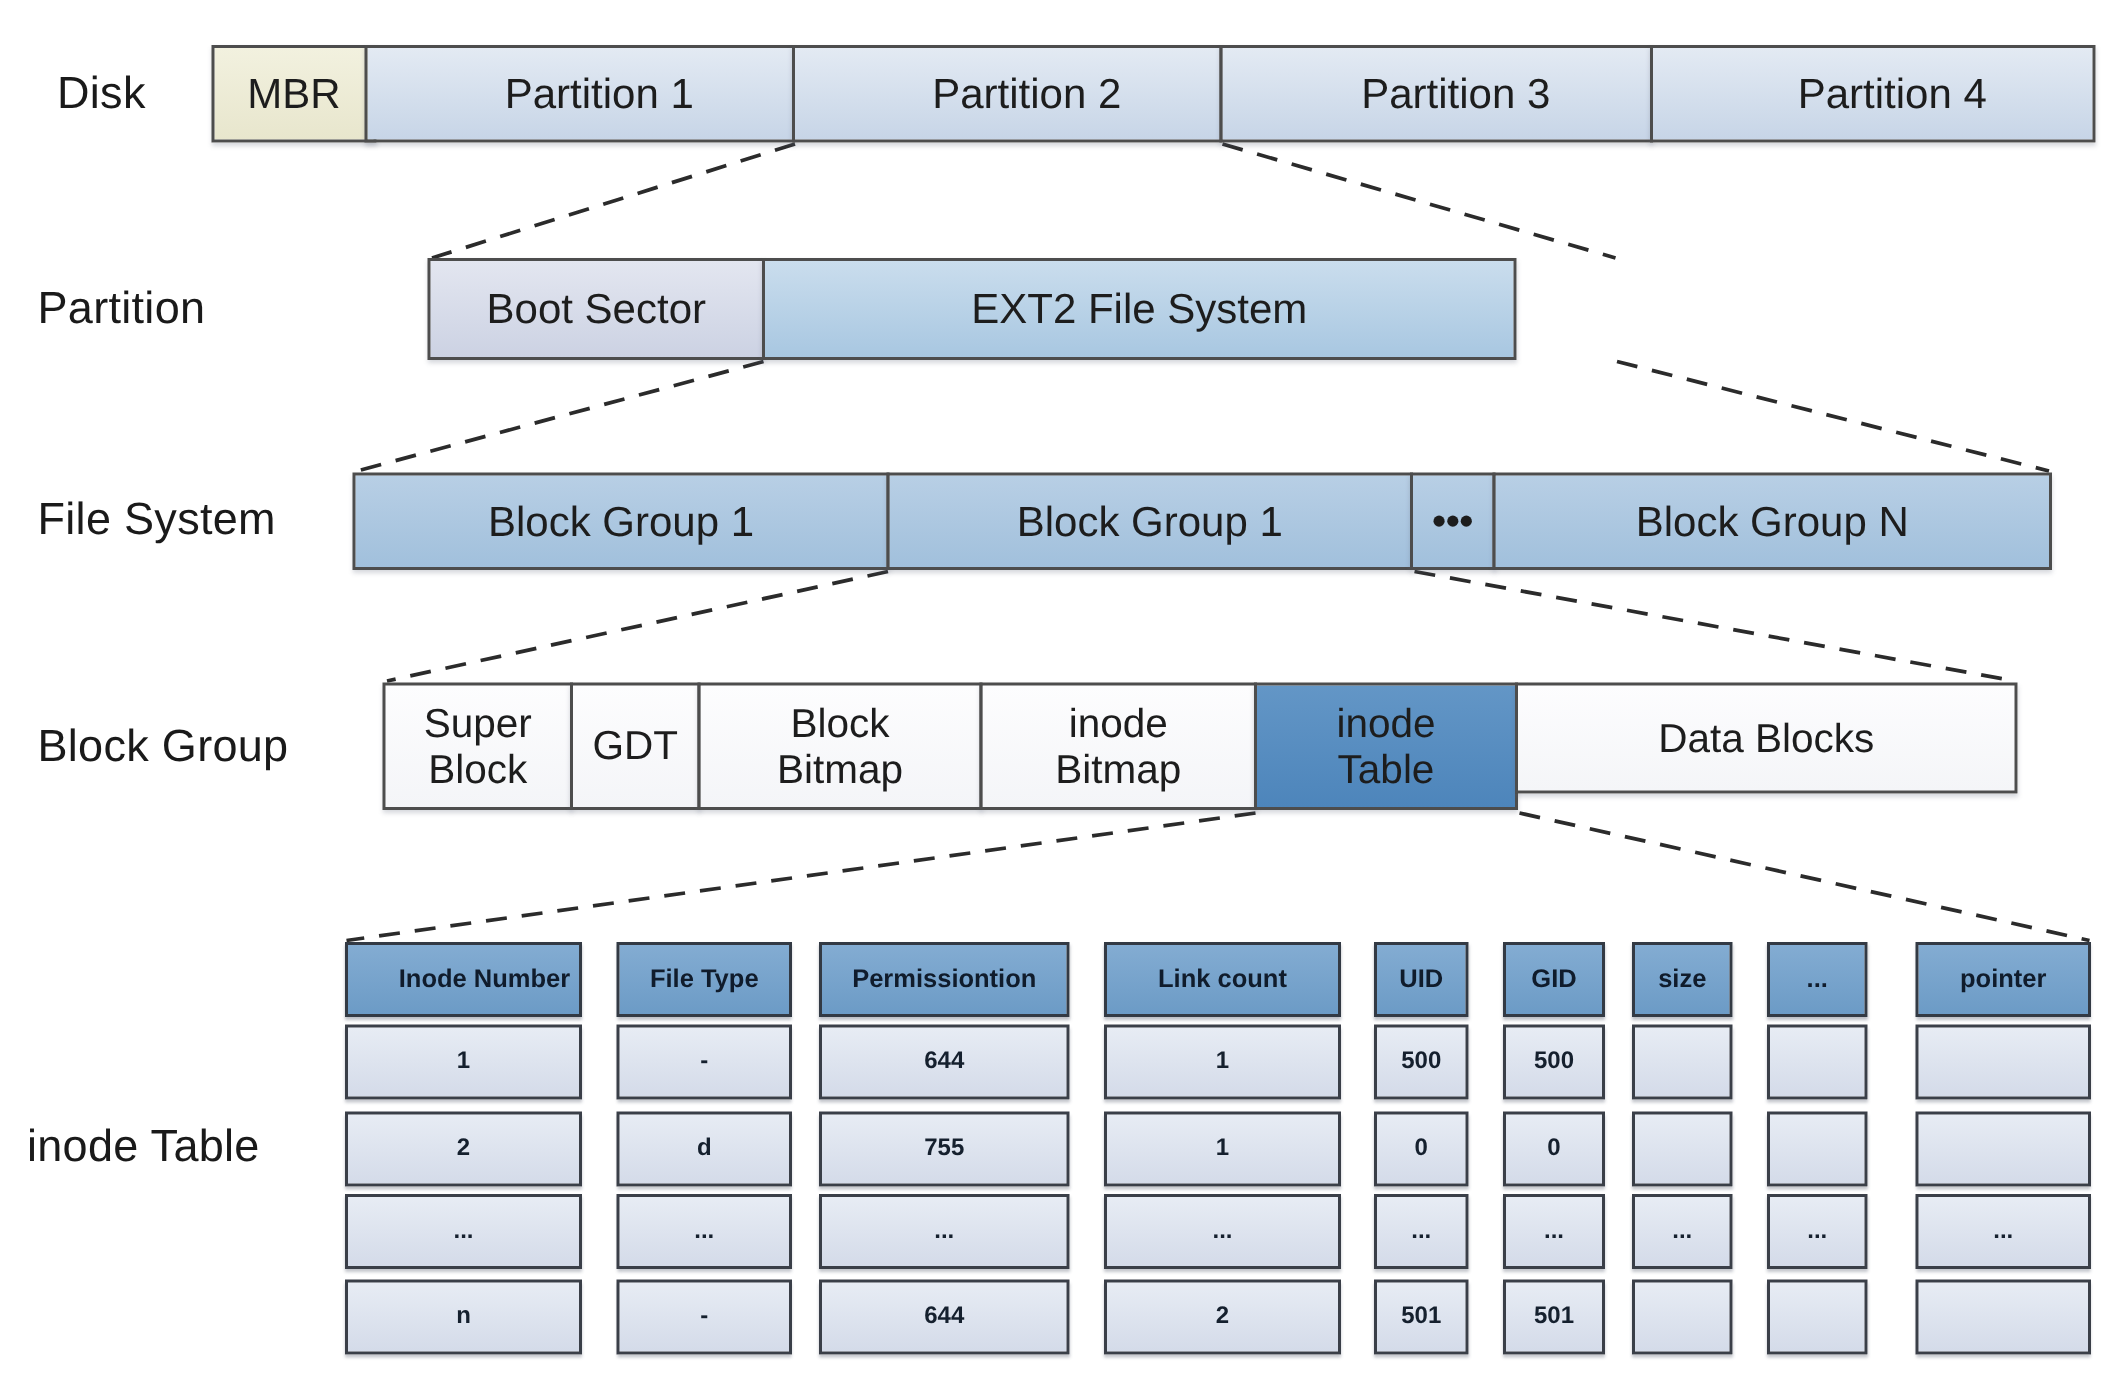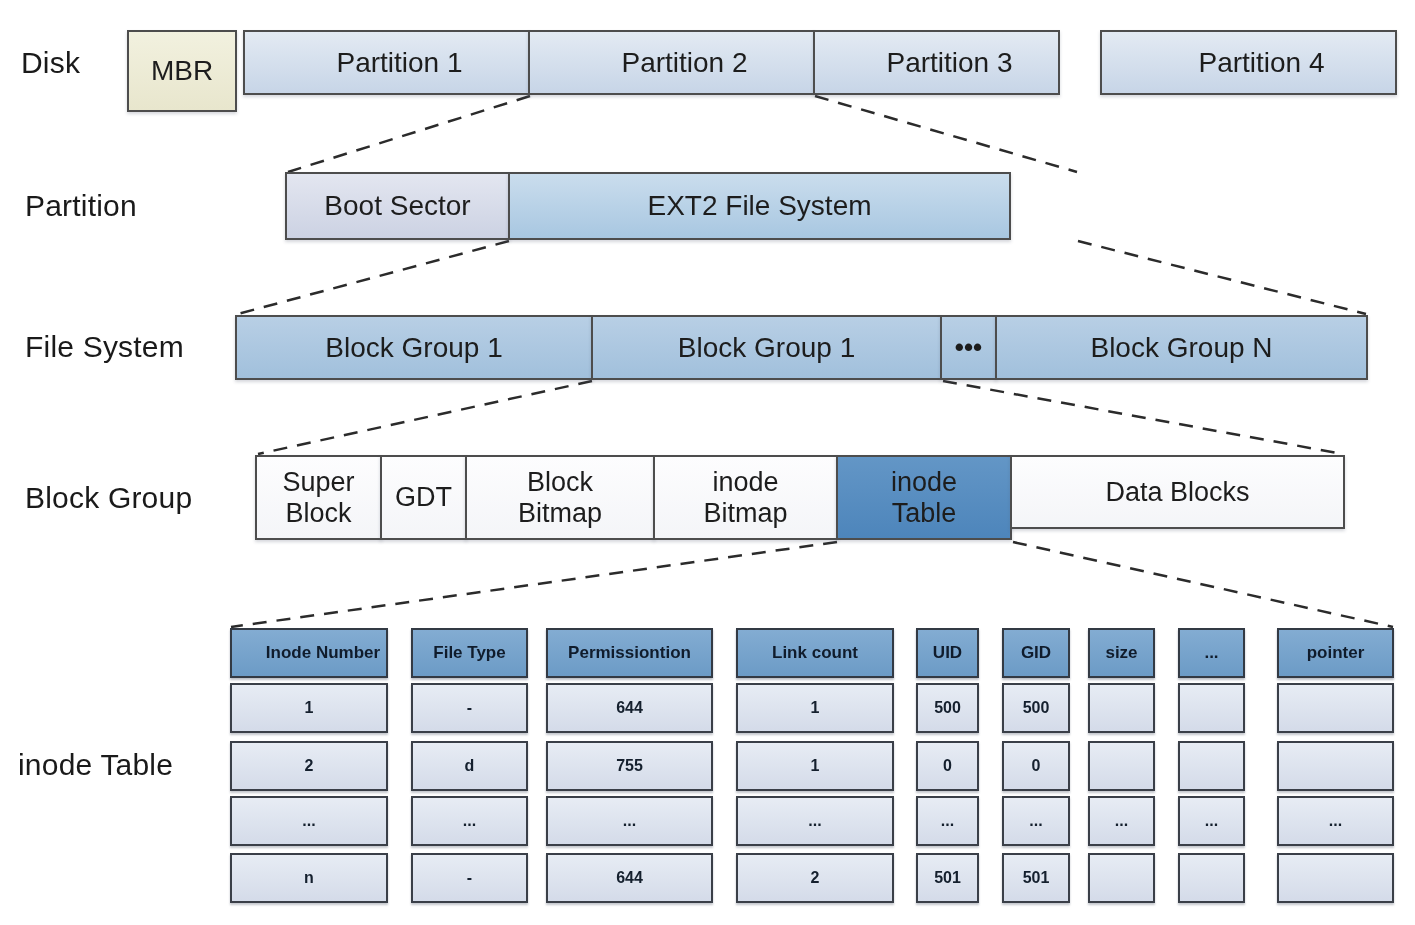--- a/index.html
+++ b/index.html
@@ -50,30 +50,30 @@
     <line x1="530" y1="96" x2="288" y2="172"></line>
     <line x1="815" y1="96" x2="1077" y2="172"></line>
     <line x1="509" y1="241" x2="238" y2="314"></line>
     <line x1="1078" y1="241" x2="1366" y2="314"></line>
     <line x1="592" y1="381" x2="258" y2="454"></line>
     <line x1="943" y1="381" x2="1343" y2="454"></line>
     <line x1="837" y1="542" x2="231" y2="627"></line>
     <line x1="1013" y1="542" x2="1393" y2="627"></line>
   </svg>
 
-  <div class="row-label" style="left:21px;top:46px;">Disk</div>
+  <div class="row-label" style="left:38px;top:46px;">Disk</div>
   <div class="row-label" style="left:25px;top:189px;">Partition</div>
   <div class="row-label" style="left:25px;top:330px;">File System</div>
   <div class="row-label" style="left:25px;top:481px;">Block Group</div>
   <div class="row-label" style="left:18px;top:748px;">inode Table</div>
 
-  <div class="cell mbr" style="left:127px;top:30px;width:110px;height:82px;">MBR</div>
+  <div class="cell mbr" style="left:141px;top:30px;width:110px;height:65px;">MBR</div>
   <div class="cell part" style="left:243px;top:30px;width:287px;height:65px;">Partition 1</div>
   <div class="cell part" style="left:528px;top:30px;width:287px;height:65px;">Partition 2</div>
-  <div class="cell part" style="left:813px;top:30px;width:247px;height:65px;text-align:right;">Partition 3</div>
+  <div class="cell part" style="left:813px;top:30px;width:289px;height:65px;text-align:right;">Partition 3</div>
   <div class="cell part" style="left:1100px;top:30px;width:297px;height:65px;">Partition 4</div>
 
   <div class="cell boot" style="left:285px;top:172px;width:225px;height:68px;">Boot Sector</div>
   <div class="cell ext2" style="left:508px;top:172px;width:503px;height:68px;">EXT2 File System</div>
 
   <div class="cell bg" style="left:235px;top:315px;width:358px;height:65px;">Block Group 1</div>
   <div class="cell bg" style="left:591px;top:315px;width:351px;height:65px;">Block Group 1</div>
   <div class="cell bg bgdots" style="left:940px;top:315px;width:57px;height:65px;">•••</div>
   <div class="cell bg" style="left:995px;top:315px;width:373px;height:65px;">Block Group N</div>
 

